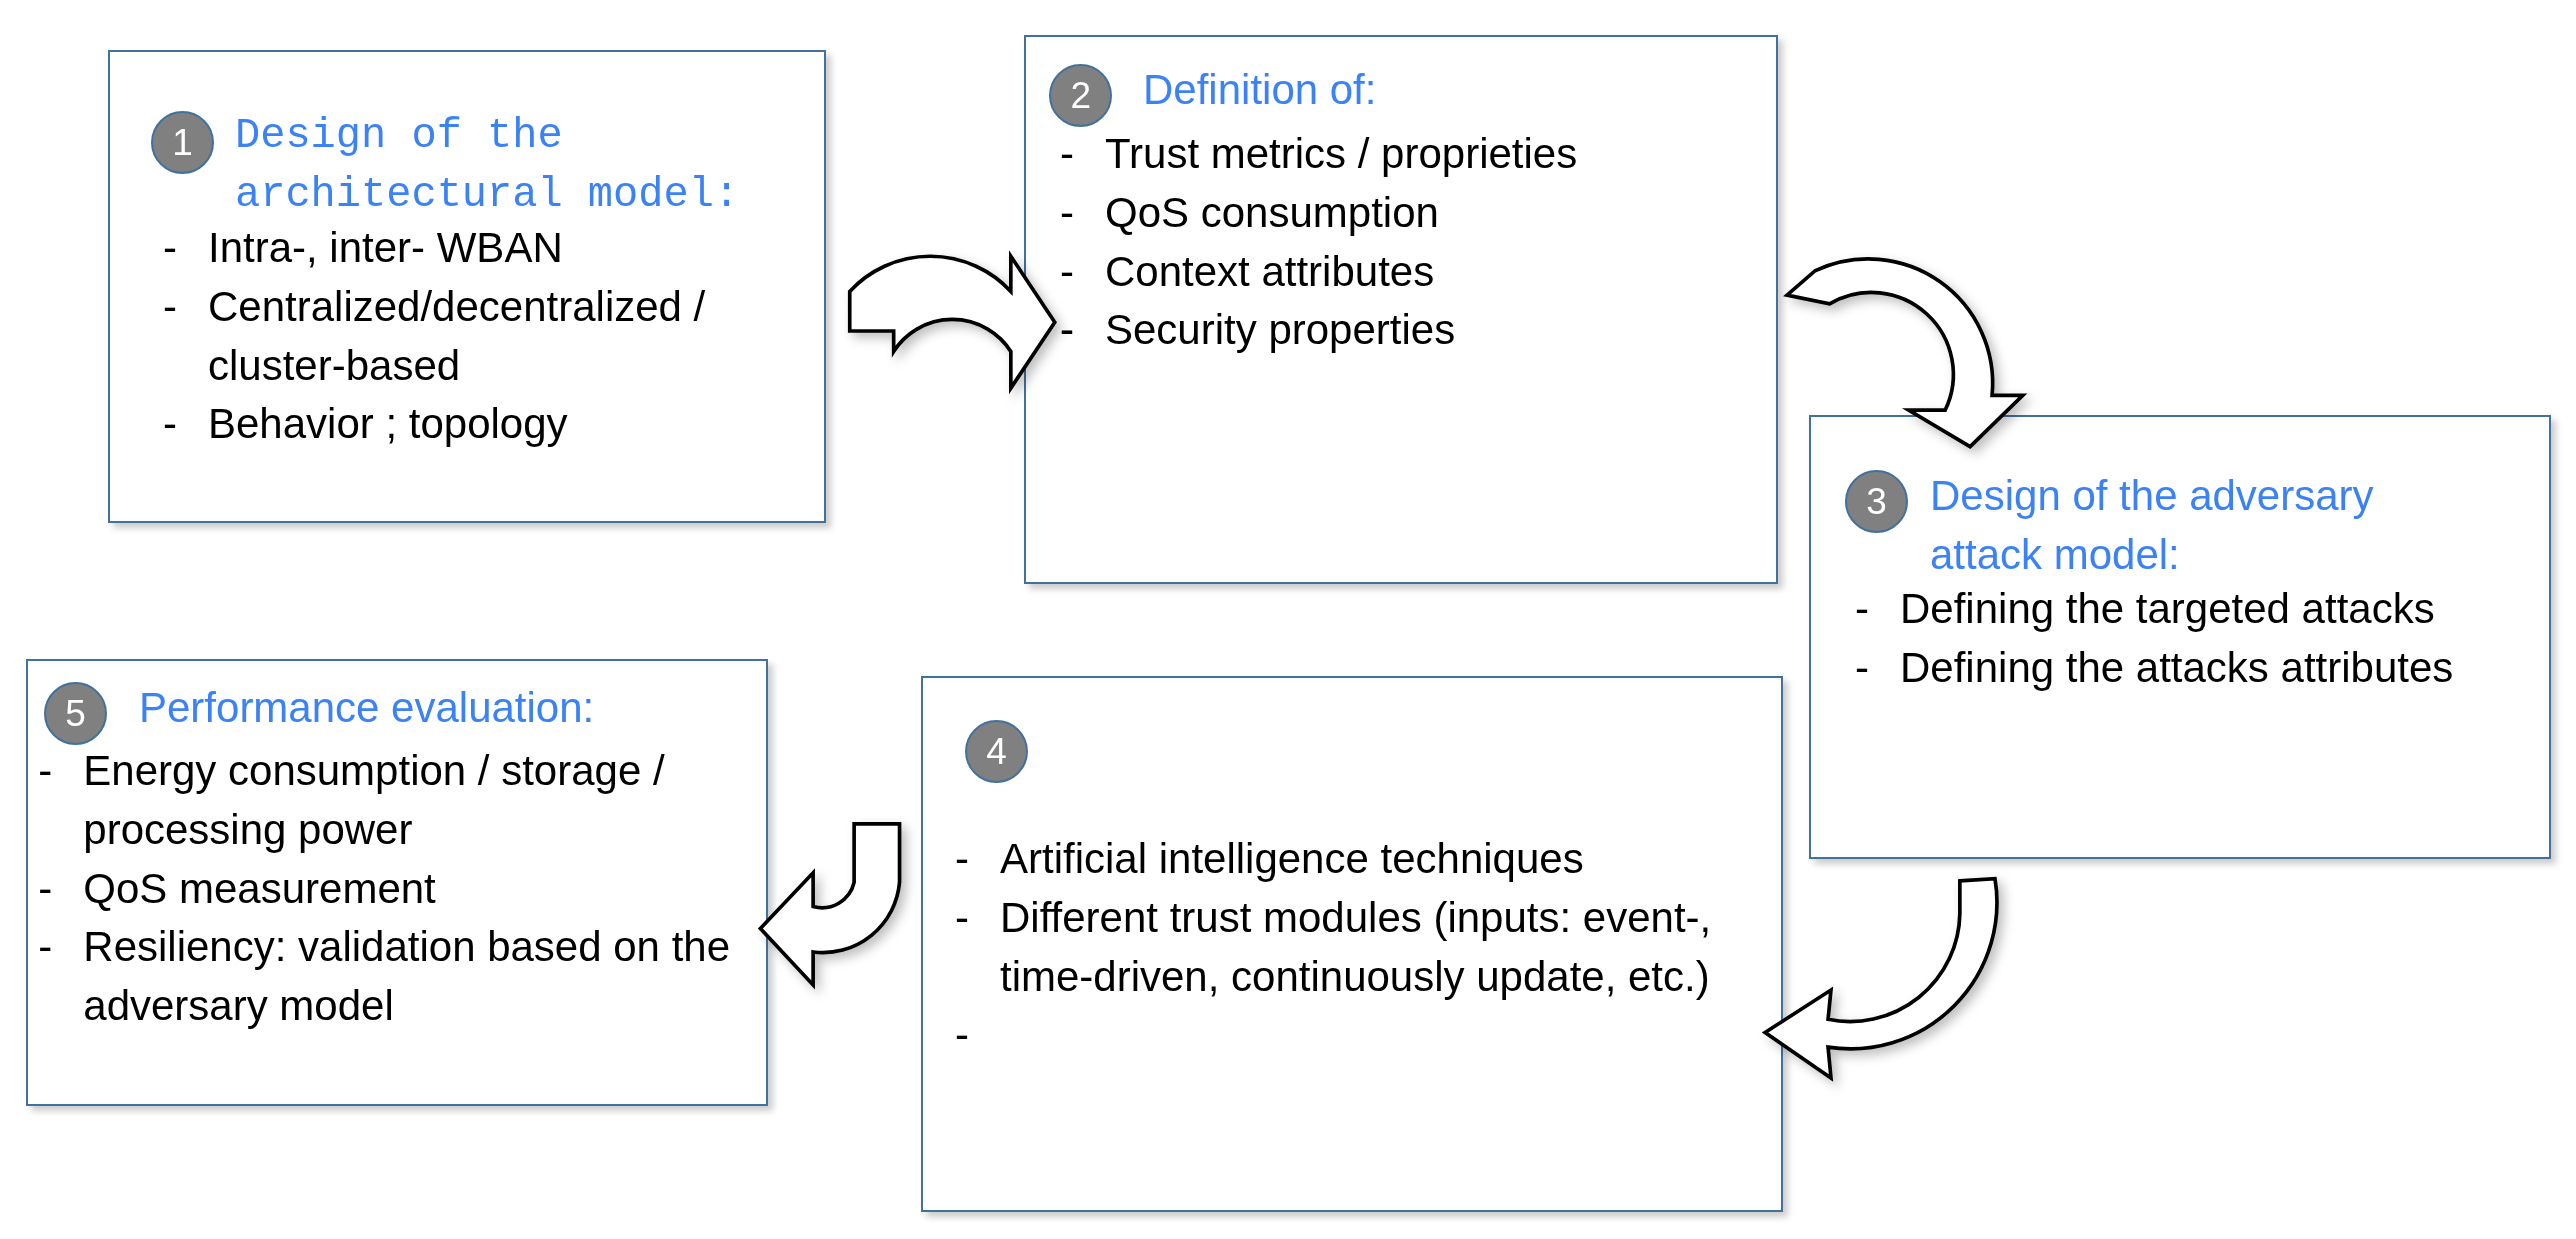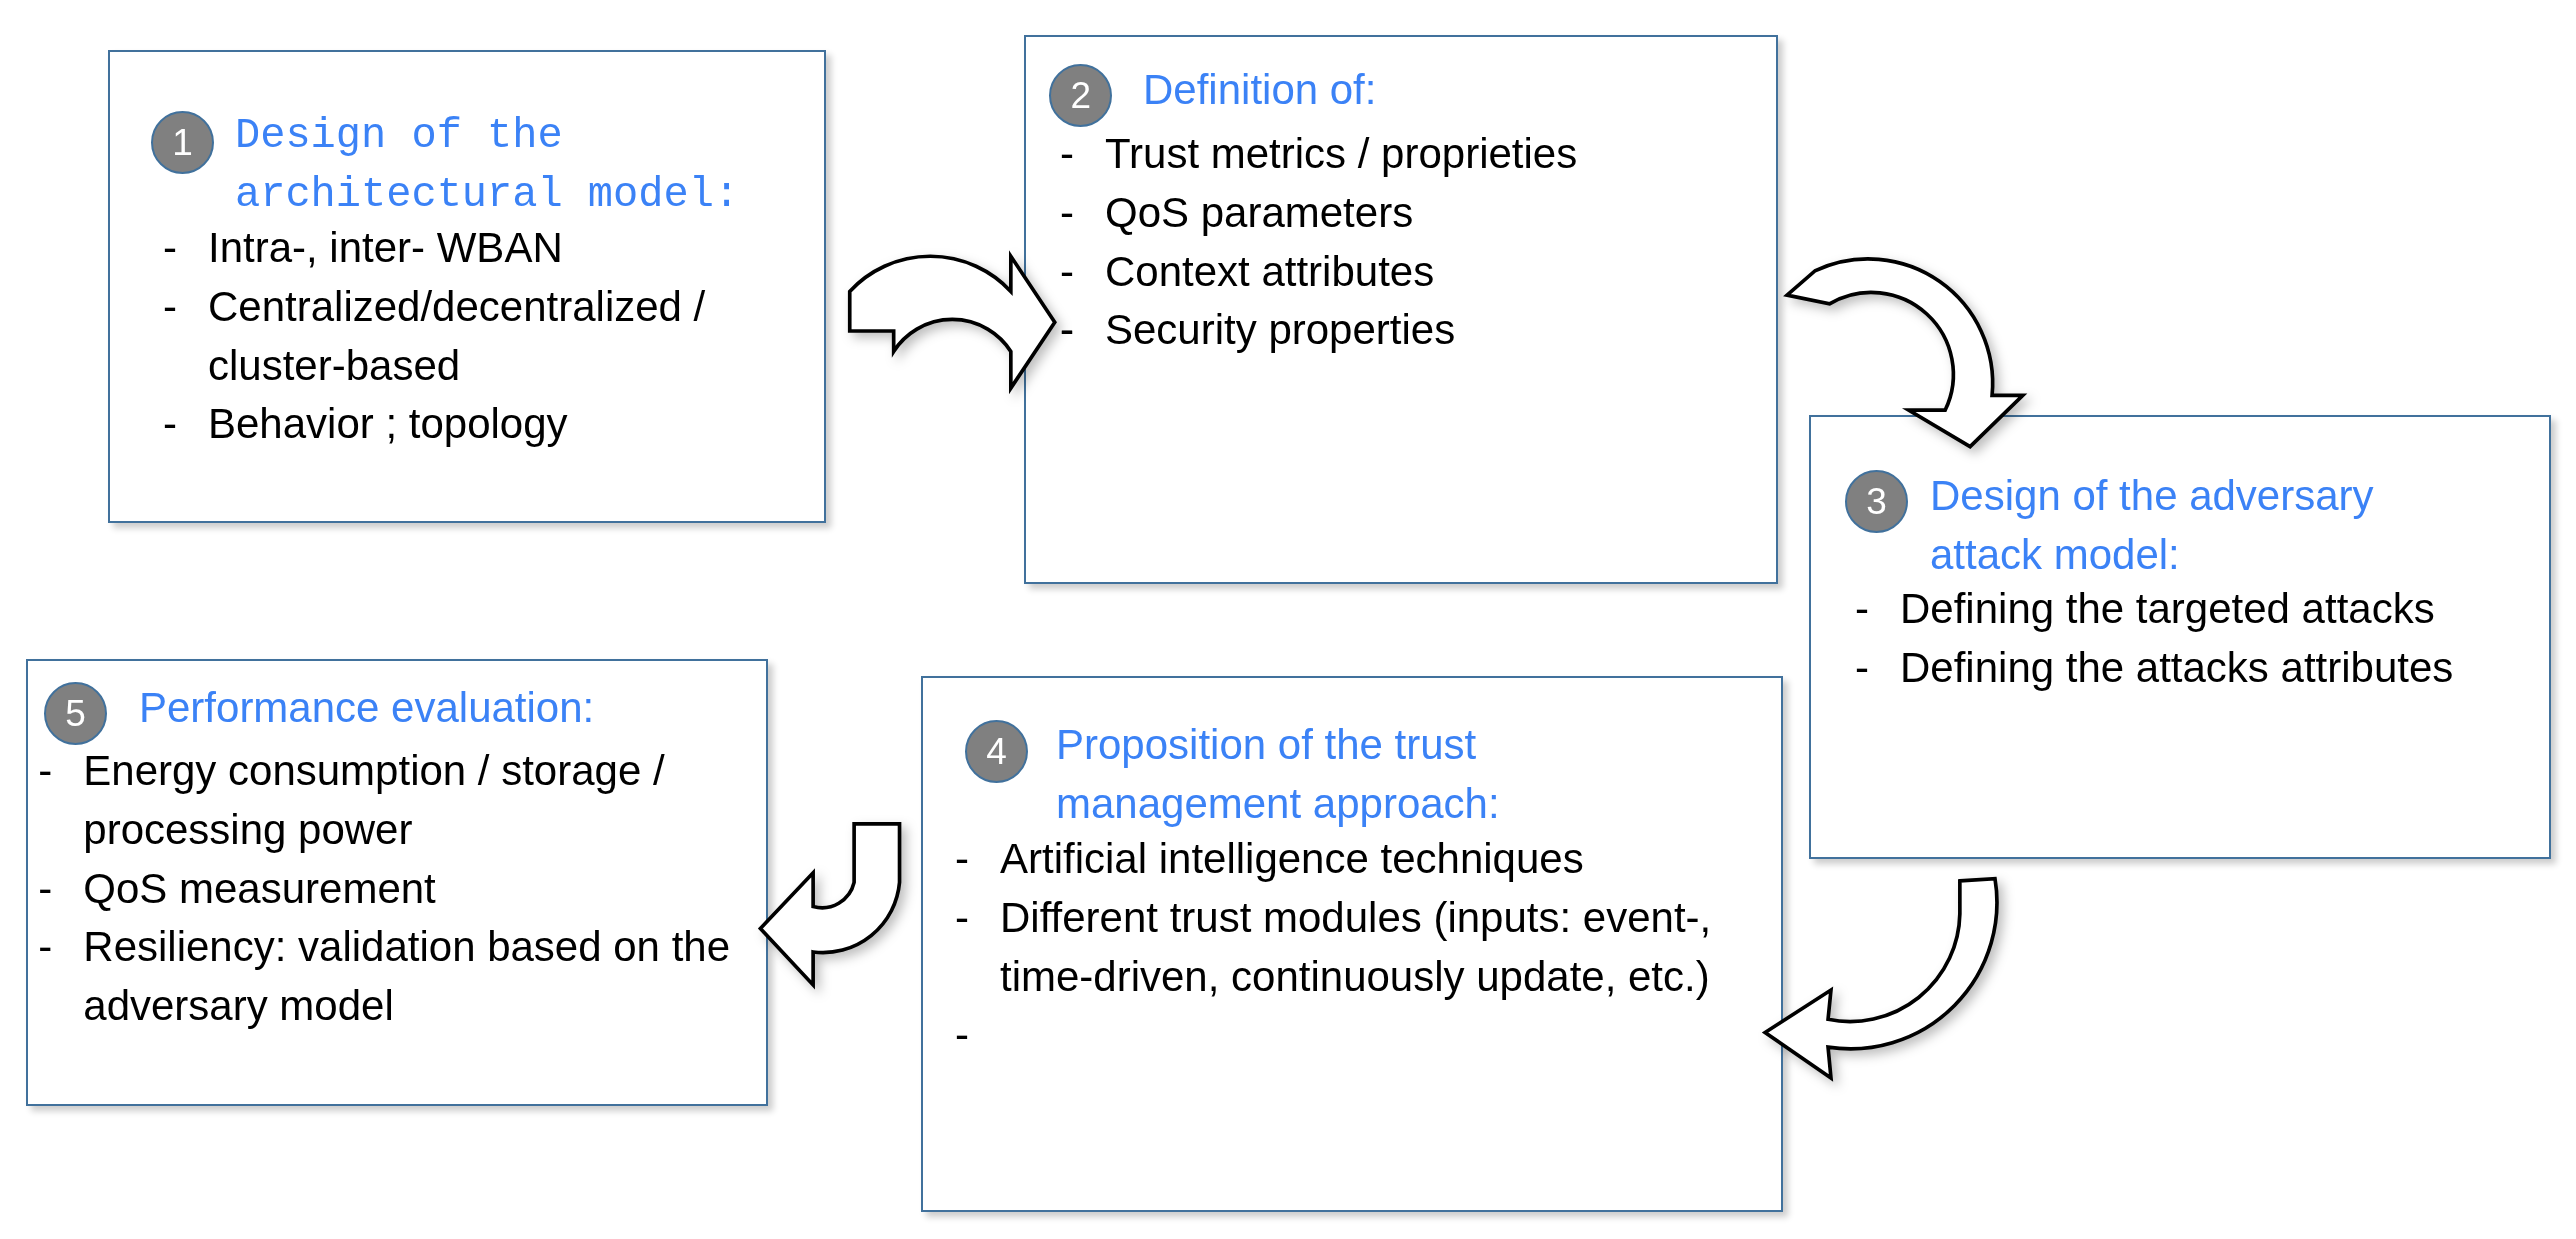--- a/index.html
+++ b/index.html
@@ -131,21 +131,21 @@
     <div class="box-inner">
       <div class="num-circle" style="left:23.4px; top:27px; width:63px; height:63px; font-size:37px;">2</div>
       <div class="heading" style="left:117px; top:24px; width:615px;">Definition of:</div>
       <ul class="bullets" style="left:34px; top:88px; width:703px;">
         <li>
           <span class="dash">-</span>
           <span>Trust metrics / proprieties</span>
         </li>
         <li>
           <span class="dash">-</span>
-          <span>QoS parameters</span>
+          <span>QoS consumption</span>
         </li>
         <li>
           <span class="dash">-</span>
           <span>Context attributes</span>
         </li>
         <li>
           <span class="dash">-</span>
         </li>
         <li>
           <span class="dash">-</span>
@@ -169,22 +169,20 @@
           <span class="dash">-</span>
           <span>Defining the attacks attributes</span>
         </li>
       </ul>
     </div>
   </div>
 
   <div class="step-box" style="left:921px; top:676px; width:862px; height:536px;">
     <div class="box-inner">
       <div class="num-circle" style="left:42px; top:42px; width:63px; height:63px; font-size:37px;">4</div>
-      <div class="heading" style="left:133px; top:38px; width:703px;">Proposition of the trust
-management approach:</div>
       <ul class="bullets" style="left:32px; top:152px; width:813px;">
         <li>
           <span class="dash">-</span>
           <span>Artificial intelligence techniques</span>
         </li>
         <li>
           <span class="dash">-</span>
           <span>Different trust modules (inputs: event-, time-driven, continuously update, etc.)</span>
         </li>
         <li>

